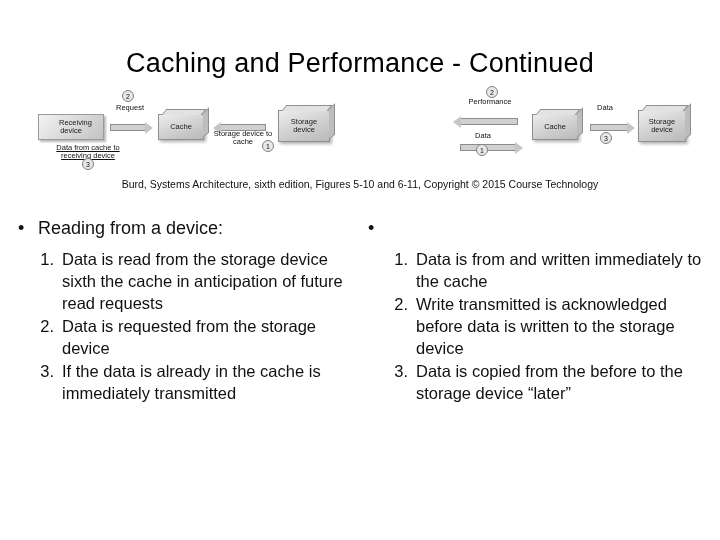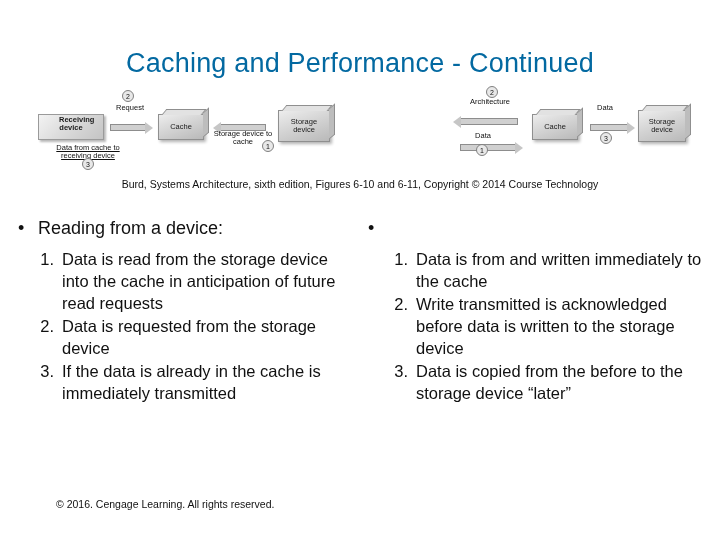--- a/index.html
+++ b/index.html
@@ -20,21 +20,21 @@
     height: 540px;
   }
   .slide-title {
     position: absolute;
     top: 48px;
     left: 0;
     width: 720px;
     text-align: center;
     font-size: 27px;
     font-weight: normal;
-    color: #0369a1;
+    color: #000000;
     letter-spacing: 0.2px;
   }
 
   
   .diagram {
     position: absolute;
     top: 92px;
     left: 30px;
     width: 660px;
     height: 78px;
@@ -49,25 +49,25 @@
 
   .box {
     position: absolute;
     background: linear-gradient(135deg, #f3f3f3 0%, #dcdcdc 45%, #c4c4c4 100%);
     border: 1px solid #9a9a9a;
     color: #1a1a1a;
     font-size: 7.5px;
     line-height: 1.05;
     text-align: center;
     display: flex;
+    align-items: center;
     justify-content: center;
     box-shadow: 2px 2px 2px rgba(0,0,0,0.28);
     padding: 1px 20px;
     box-sizing: border-box;
-    font-weight: bold;
   }
   .box .lbl { display: block; width: 100%; }
 
   .cube {
     position: absolute;
     background: linear-gradient(160deg, #ededed 0%, #d2d2d2 50%, #b9b9b9 100%);
     border: 1px solid #8f8f8f;
     color: #1a1a1a;
     font-size: 7.5px;
     line-height: 1.05;
@@ -245,52 +245,52 @@
       <div class="num-badge" style="left:232px; top:48px;">1</div>
 
       <div class="cap" style="left:12px; top:52px; width:92px;text-decoration:underline;">Data from cache to receiving device</div>
       <div class="num-badge" style="left:52px; top:66px;">3</div>
     </div>
 
     <div class="diag-half diag-right">
 
 
       <div class="arrow-h rev" style="left:74px; top:26px; width:58px;"></div>
-      <div class="cap" style="left:64px; top:6px; width:80px;">Architecture</div>
+      <div class="cap" style="left:64px; top:6px; width:80px;">Performance</div>
       <div class="num-badge" style="left:100px; top:-6px;">2</div>
 
       <div class="cap" style="left:82px; top:40px; width:30px;">Data</div>
       <div class="arrow-h" style="left:74px; top:52px; width:56px;"></div>
       <div class="num-badge" style="left:90px; top:52px;">1</div>
 
       <div class="cube" style="left:146px; top:22px; width:46px; height:26px;">
         <span class="lbl">Cache</span>
       </div>
 
       <div class="arrow-h" style="left:204px; top:32px; width:38px;"></div>
       <div class="cap" style="left:202px; top:12px; width:34px;">Data</div>
       <div class="num-badge" style="left:214px; top:40px;">3</div>
 
       <div class="cube" style="left:252px; top:18px; width:48px; height:32px;">
         <span class="lbl">Storage device</span>
       </div>
     </div>
   </div>
 
-  <div class="credit">Burd, Systems Architecture, sixth edition, Figures 6-10 and 6-11, Copyright © 2014 Course Technology</div>
+  <div class="credit">Burd, Systems Architecture, sixth edition, Figures 5-10 and 6-11, Copyright © 2015 Course Technology</div>
 
   <div class="col col-left">
     <div class="bullet-head">
       <span class="dot">•</span>
       <span>Reading from a device:</span>
     </div>
     <ol class="sublist">
       <li>
         <span class="num">1.</span>
-        <span class="txt">Data is read from the storage device into the cache in anticipation of future read requests</span>
+        <span class="txt">Data is read from the storage device sixth the cache in anticipation of future read requests</span>
       </li>
       <li>
         <span class="num">2.</span>
         <span class="txt">Data is requested from the storage device</span>
       </li>
       <li>
         <span class="num">3.</span>
         <span class="txt">If the data is already in the cache is immediately transmitted</span>
       </li>
     </ol>
@@ -309,15 +309,14 @@
         <span class="num">2.</span>
         <span class="txt">Write transmitted is acknowledged before data is written to the storage device</span>
       </li>
       <li>
         <span class="num">3.</span>
         <span class="txt">Data is copied from the before to the storage device “later”</span>
       </li>
     </ol>
   </div>
 
-  <div class="footer">© 2016. Cengage Learning. All rights reserved.</div>
 
 </div>
 
 </body></html>

